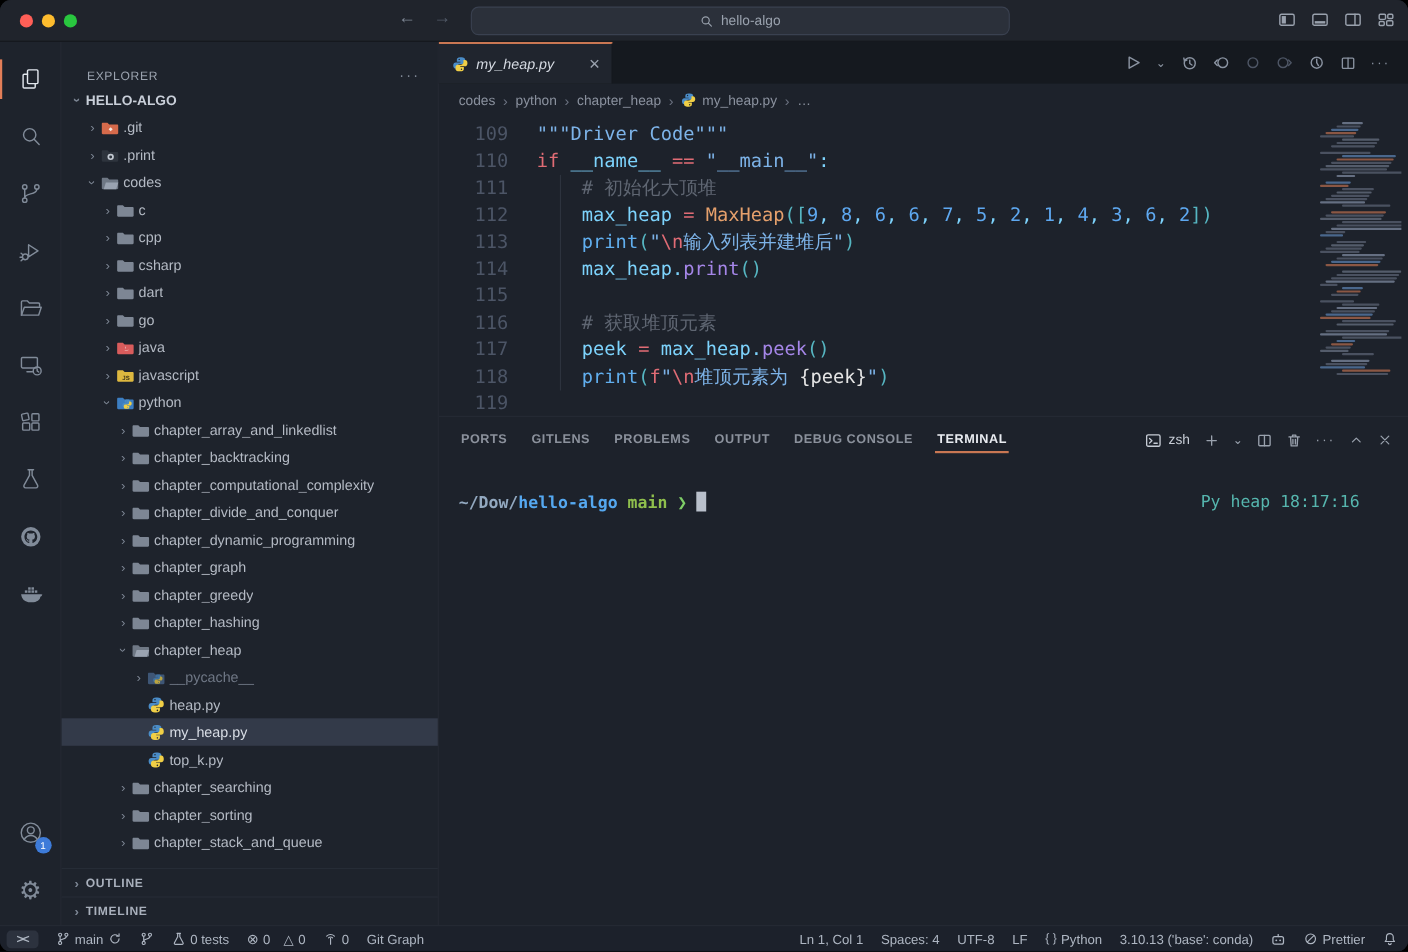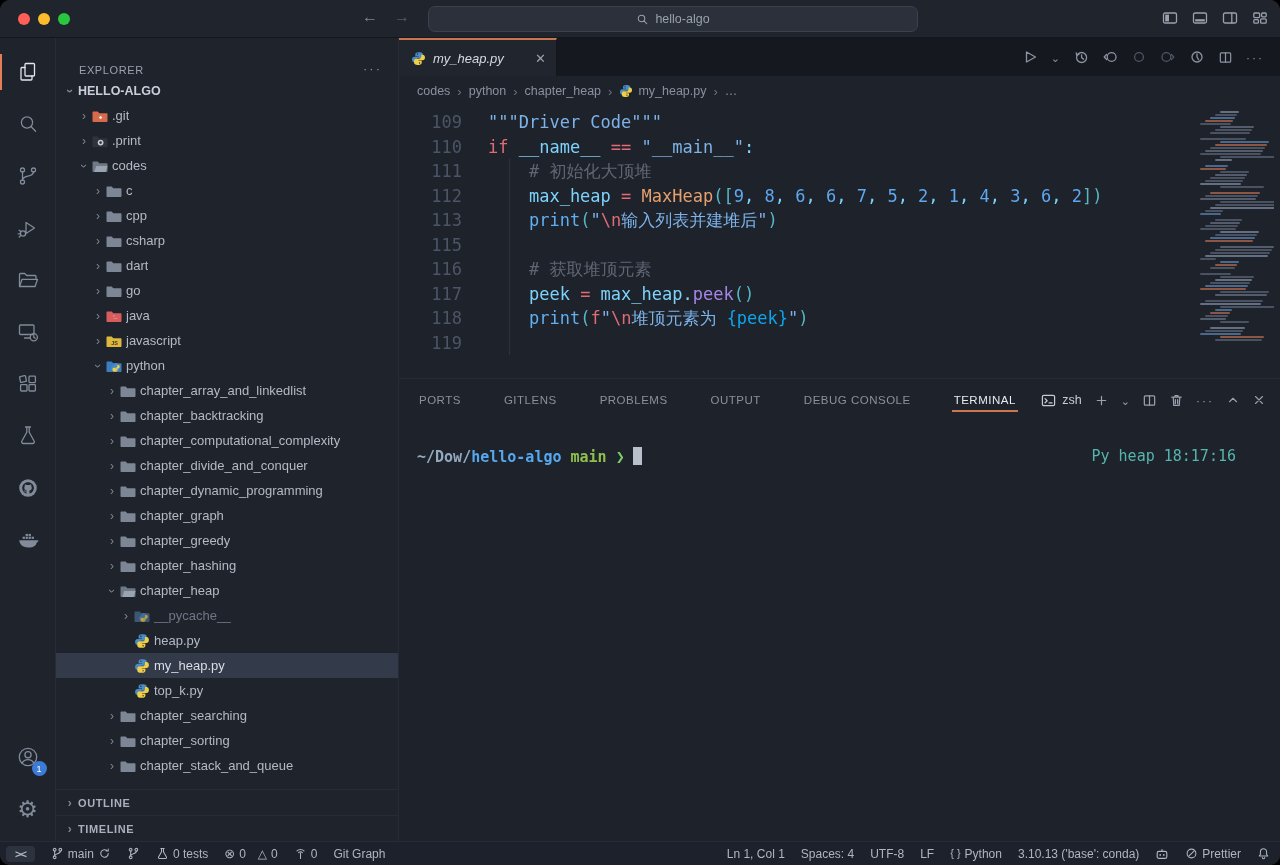--- a/index.html
+++ b/index.html
@@ -72,29 +72,29 @@
   .lnum { display:inline-block; width:63px; text-align:right; margin-right:26px; color:#4c5566; }
   .tok-kw,.tok-op,.tok-esc { color:#e06c75; }
   .tok-str { color:#7db3e8; }
   .tok-num { color:#5ea8f0; }
   .tok-fn  { color:#61afef; }
   .tok-meth{ color:#a586e8; }
   .tok-cls { color:#e5a06c; }
   .tok-cmt { color:#5f6672; }
   .tok-txt { color:#7dd3fc; }
   .tok-brk { color:#56b6c2; }
-  .tok-interp { color:#0ea5e9; }
+  .tok-interp { color:#e5e5e5; }
   .indent-guide { position:absolute; left:110px; top:53px; height:196px; width:1px; background:#2d333e; }
   .minimap { position:absolute; right:6px; top:2px; width:80px; height:252px; overflow:hidden; }
   .mmrow { height:2px; margin-bottom:1px; border-radius:1px; }
 
   
   .panel { height:463px; border-top:1px solid #262b35; flex:0 0 auto; display:flex; flex-direction:column; }
   .panel-header { height:42px; display:flex; align-items:center; flex:0 0 auto; }
-  .ptabs { display:flex; gap:43px; margin-left:20px; }
+  .ptabs { display:flex; gap:22px; margin-left:20px;font-weight:bold; }
   .ptab { font-size:11.5px; letter-spacing:.5px; color:#8b919c; position:relative; padding:13px 0; }
   .ptab.active { color:#e8ebf0; }
   .ptab.active::after { content:""; position:absolute; left:-2px; right:-2px; bottom:7px; height:2px; background:#c97753; }
   .pactions { margin-left:auto; display:flex; align-items:center; gap:12px; padding-right:14px; color:#9aa2ae; }
   .shellwrap { display:flex; align-items:center; gap:6px; font-size:12.5px; color:#c6ccd5; }
   .terminal { flex:1; font-family:"DejaVu Sans Mono", monospace; font-size:15px; padding:26px 0 0 18px; position:relative; }
   .t-path { color:#93a9c0; font-weight:bold; }
   .t-repo { color:#55a8f0; font-weight:bold; }
   .t-branch { color:#8fbf4d; font-weight:bold; }
   .t-chev { color:#7ece67; font-weight:bold; }
@@ -739,20 +739,21 @@
             <div class="mmrow" style="margin-left: 11px; width: 38px; background: rgb(89, 98, 115); opacity: 0.75;"></div>
             <div class="mmrow" style="margin-left: 6px; width: 41px; background: rgb(90, 127, 174); opacity: 0.75;"></div>
             <div class="mmrow" style="margin-left: 26px; width: 44px; background: rgb(176, 106, 78); opacity: 0.75;"></div>
             <div class="mmrow" style="margin-left: 21px; width: 47px; background: rgb(89, 98, 115); opacity: 0.75;"></div>
           </div>
       <div class="cline"><span class="lnum">109</span><span class="tok-str">"""Driver Code"""</span></div>
           <div class="cline"><span class="lnum">110</span><span class="tok-kw">if</span><span class="tok-txt"> __name__ </span><span class="tok-op">==</span><span class="tok-txt"> </span><span class="tok-str">"__main__"</span><span class="tok-txt">:</span></div>
           <div class="cline"><span class="lnum">111</span><span class="tok-txt">    </span><span class="tok-cmt"># 初始化大顶堆</span></div>
           <div class="cline"><span class="lnum">112</span><span class="tok-txt">    max_heap </span><span class="tok-op">=</span><span class="tok-txt"> </span><span class="tok-cls">MaxHeap</span><span class="tok-brk">([</span><span class="tok-num">9</span><span class="tok-txt">, </span><span class="tok-num">8</span><span class="tok-txt">, </span><span class="tok-num">6</span><span class="tok-txt">, </span><span class="tok-num">6</span><span class="tok-txt">, </span><span class="tok-num">7</span><span class="tok-txt">, </span><span class="tok-num">5</span><span class="tok-txt">, </span><span class="tok-num">2</span><span class="tok-txt">, </span><span class="tok-num">1</span><span class="tok-txt">, </span><span class="tok-num">4</span><span class="tok-txt">, </span><span class="tok-num">3</span><span class="tok-txt">, </span><span class="tok-num">6</span><span class="tok-txt">, </span><span class="tok-num">2</span><span class="tok-brk">])</span></div>
           <div class="cline"><span class="lnum">113</span><span class="tok-txt">    </span><span class="tok-fn">print</span><span class="tok-brk">(</span><span class="tok-str">"</span><span class="tok-esc">\n</span><span class="tok-str">输入列表并建堆后"</span><span class="tok-brk">)</span></div>
+          <div class="cline"><span class="lnum">114</span><span class="tok-txt">    max_heap.</span><span class="tok-meth">print</span><span class="tok-brk">()</span></div>
           <div class="cline"><span class="lnum">115</span></div>
           <div class="cline"><span class="lnum">116</span><span class="tok-txt">    </span><span class="tok-cmt"># 获取堆顶元素</span></div>
           <div class="cline"><span class="lnum">117</span><span class="tok-txt">    peek </span><span class="tok-op">=</span><span class="tok-txt"> max_heap.</span><span class="tok-meth">peek</span><span class="tok-brk">()</span></div>
           <div class="cline"><span class="lnum">118</span><span class="tok-txt">    </span><span class="tok-fn">print</span><span class="tok-brk">(</span><span class="tok-esc">f</span><span class="tok-str">"</span><span class="tok-esc">\n</span><span class="tok-str">堆顶元素为 </span><span class="tok-interp">{peek}</span><span class="tok-str">"</span><span class="tok-brk">)</span></div>
           <div class="cline"><span class="lnum">119</span></div>
         </div>
 
       <div class="panel">
         <div class="panel-header">
           <div class="ptabs" id="ptabs">

